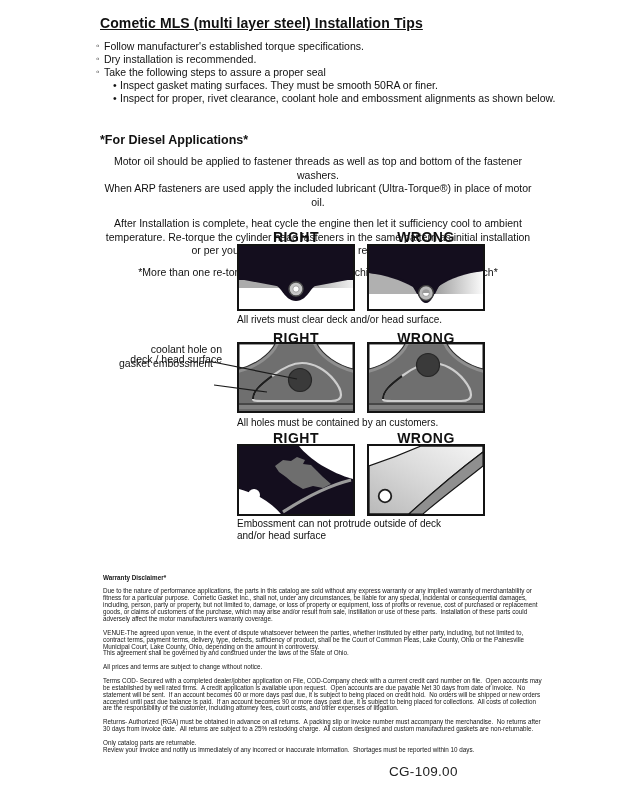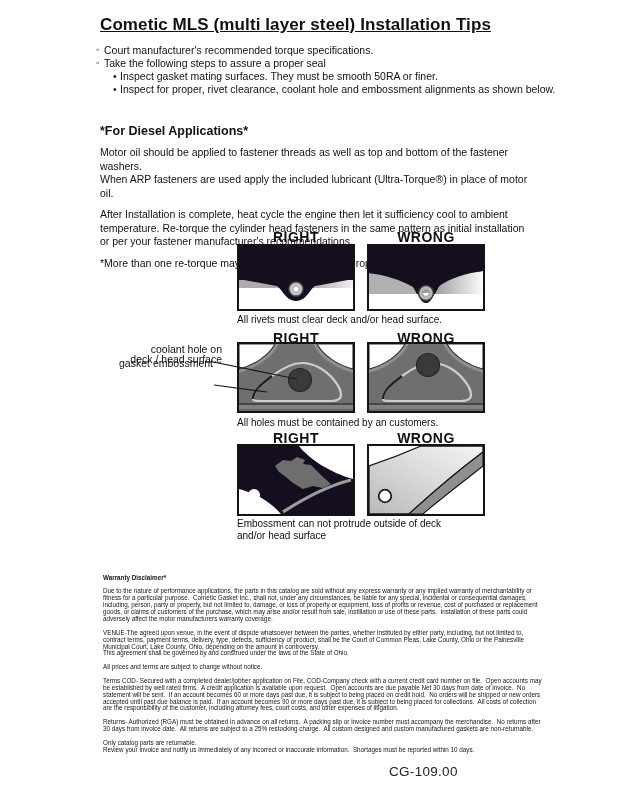--- a/index.html
+++ b/index.html
@@ -3,30 +3,30 @@
 <meta charset="utf-8">
 <style>
   html,body{margin:0;padding:0;}
   body{
     width:618px;height:800px;position:relative;overflow:hidden;
     background:#ffffff;color:#111;
     font-family:"Liberation Sans", sans-serif;
   }
   .main{position:absolute;left:100px;top:15px;width:436px;}
   .title{
-    font-size:17px;font-weight:bold;text-decoration:underline;
+    font-size:14px;font-weight:bold;text-decoration:underline;
     margin:0 0 9px 0;letter-spacing:.1px;white-space:nowrap;
   }
   ul.bullets{list-style:none;margin:0 0 0 -3px;padding:0;font-size:10.5px;line-height:13px;}
   ul.bullets li{position:relative;padding-left:7px;white-space:nowrap;}
   ul.bullets li::before{content:"\25E6";position:absolute;left:-1px;top:-1px;font-size:10px;}
   ul.bullets li.sub{margin-left:16px;padding-left:7px;}
   ul.bullets li.sub::before{content:"\2022";left:0;top:0;font-size:10.5px;}
   .diesel-h{font-size:12.5px;font-weight:bold;margin:28px 0 0 0;}
-  .main p{font-size:10.5px;line-height:13.5px;margin:8px 0 0 0;white-space:pre-wrap;}
+  .main p{font-size:10.5px;line-height:13.5px;margin:8px 0 0 0;white-space:pre-wrap;text-align:center;}
   
   .dh{position:absolute;width:122px;text-align:center;font-size:14px;font-weight:bold;letter-spacing:.5px;color:#101010;}
   .r1r{left:235px;top:229px}.r1w{left:365px;top:229px}
   .r2r{left:235px;top:330px}.r2w{left:365px;top:330px}
   .r3r{left:235px;top:430px}.r3w{left:365px;top:430px}
   .panel{position:absolute;border:2px solid #131313;background:#fff;line-height:0;}
   .p1r{left:237px;top:244px}.p1w{left:367px;top:244px}
   .p2r{left:237px;top:342px}.p2w{left:367px;top:342px}
   .p3r{left:237px;top:444px}.p3w{left:367px;top:444px}
   .cap{position:absolute;left:237px;font-size:10px;font-weight:normal;color:#101010;white-space:pre-wrap;line-height:11.5px;}
@@ -41,21 +41,22 @@
   .pagecode{position:absolute;left:389px;top:764px;font-size:13.5px;letter-spacing:.3px;color:#222;}
 </style>
 </head>
 <body>
 
 <div class="page">
 
   <div class="main">
     <h1 class="title">Cometic MLS (multi layer steel) Installation Tips</h1>
     <ul class="bullets">
-      <li>Court manufacturer's recommended torque specifications.</li>
+      <li>Follow manufacturer's established torque specifications.</li>
+      <li>Dry installation is recommended.</li>
       <li>Take the following steps to assure a proper seal</li>
       <li class="sub">Inspect gasket mating surfaces.  They must be smooth 50RA or finer.</li>
       <li class="sub">Inspect for proper, rivet clearance, coolant hole and embossment alignments as shown below.</li>
     </ul>
     <h2 class="diesel-h">*For Diesel Applications*</h2>
     <p>Motor oil should be applied to fastener threads as well as top and bottom of the fastener washers.
 When ARP fasteners are used apply the included lubricant (Ultra-Torque®) in place of motor oil.</p>
     <p>After Installation is complete, heat cycle the engine then let it sufficiency cool to ambient
 temperature. Re-torque the cylinder head fasteners in the same pattern as initial installation
 or per your fastener manufacturer's recommendations.</p>

